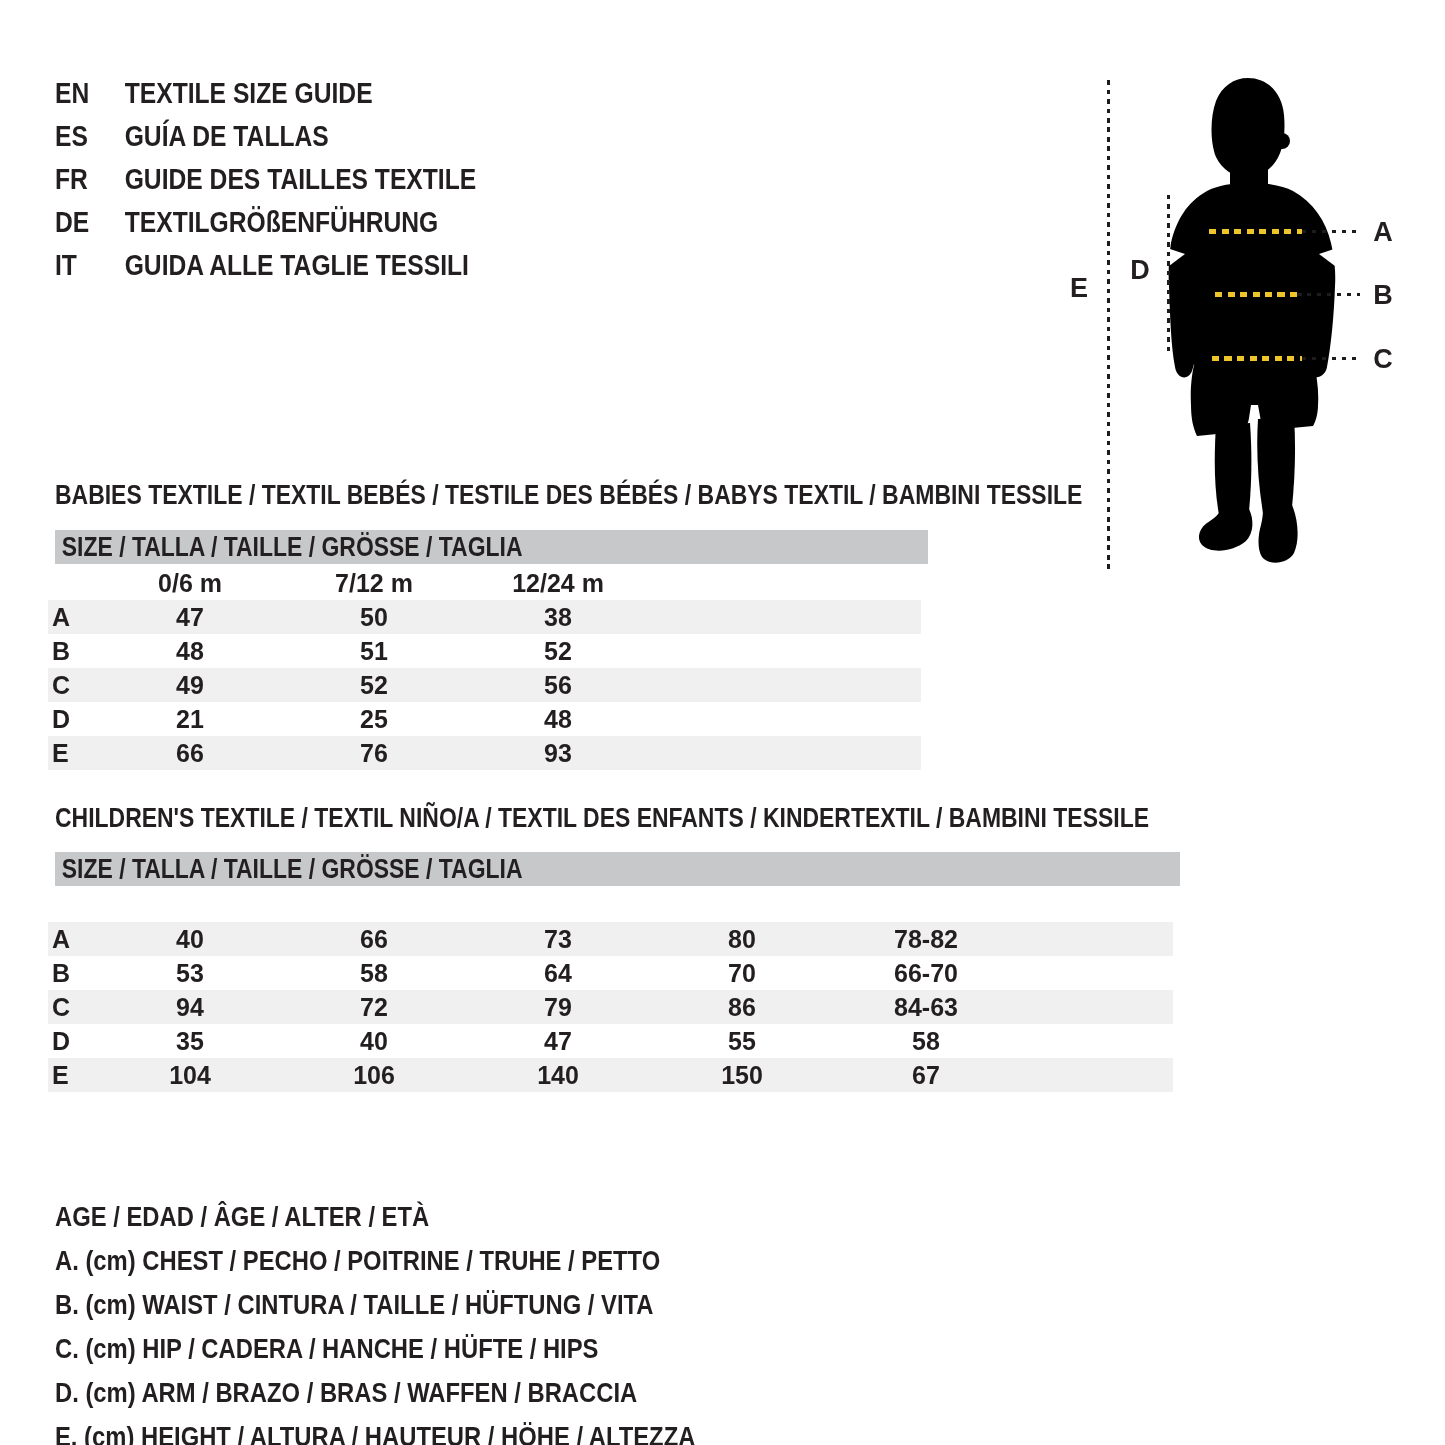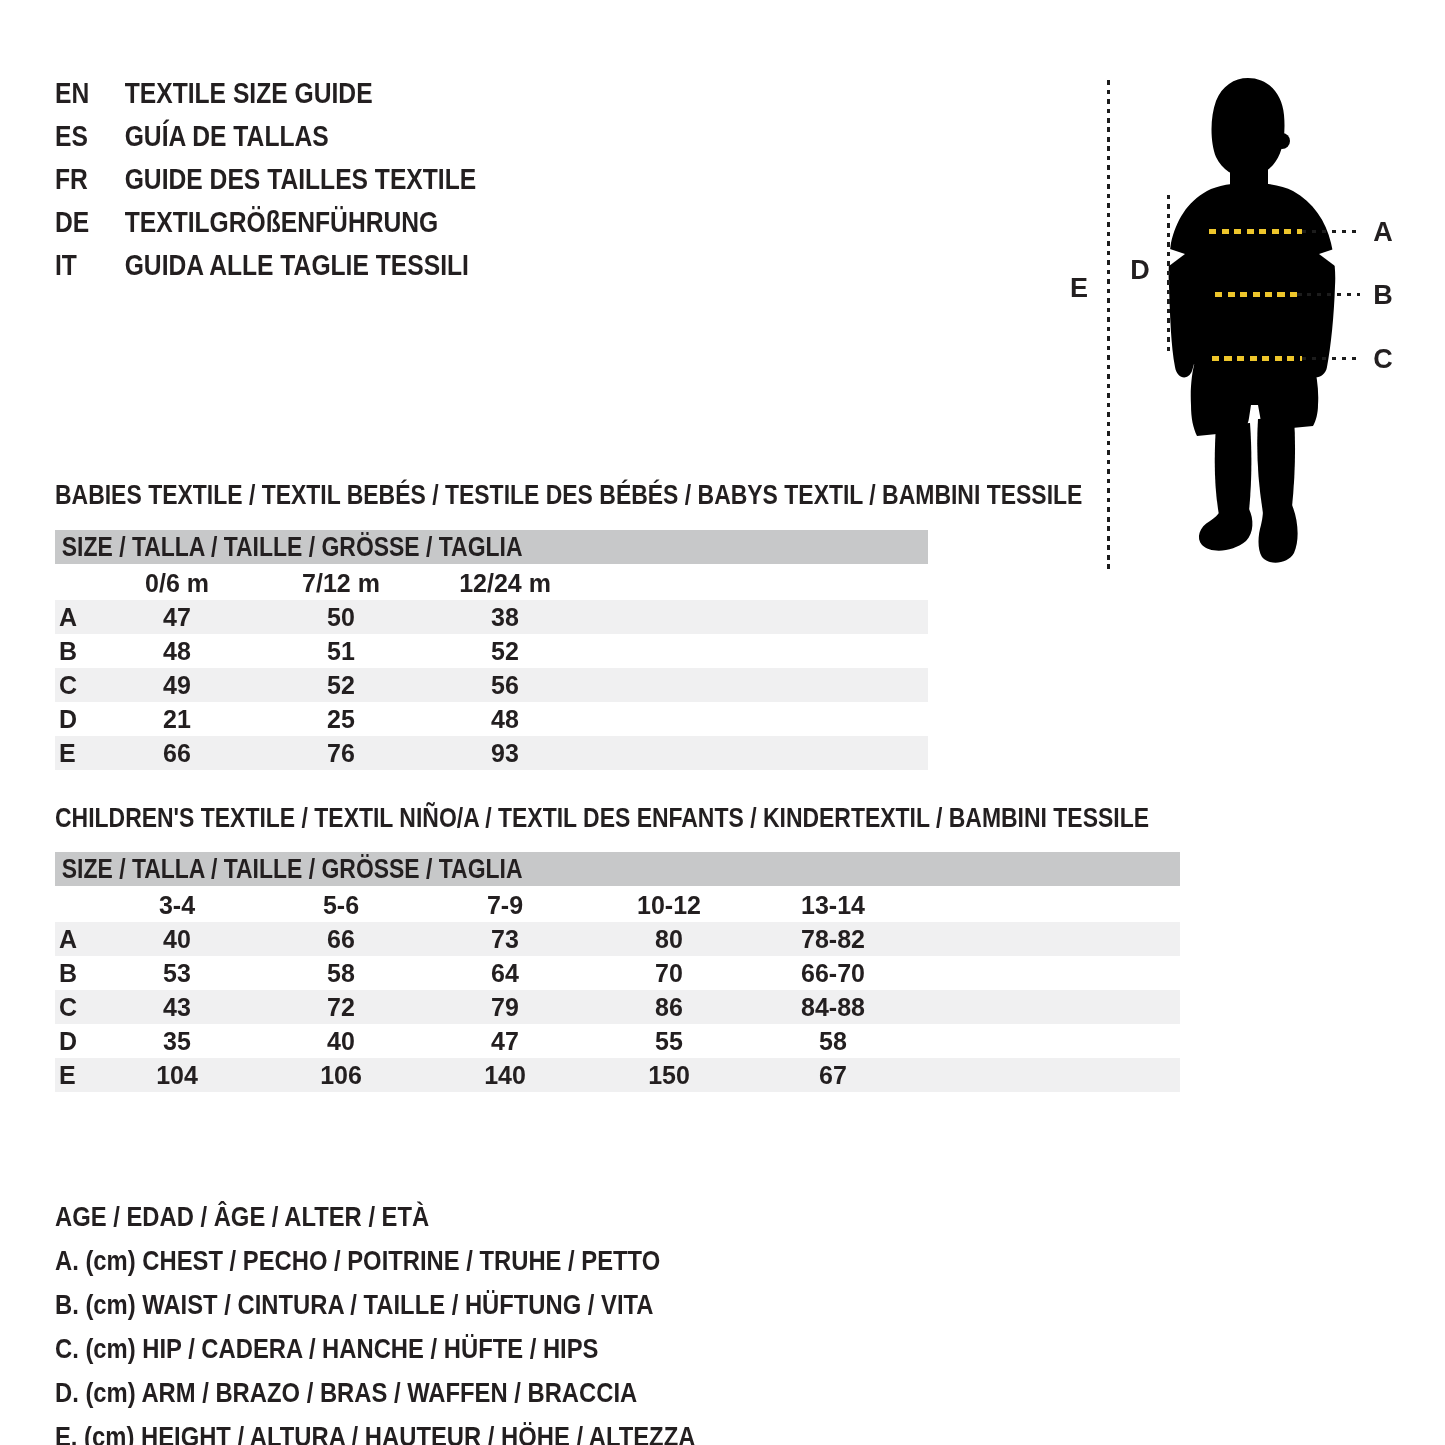--- a/index.html
+++ b/index.html
@@ -38,21 +38,21 @@
 
   
   .sec-title { position:absolute; left:55px; height:30px; line-height:30px; font-size:28px; }
 
   
   .size-bar { position:absolute; left:55px; height:34px; background:#c7c8c9; display:flex; align-items:center; }
   .size-bar span { font-size:27px; padding-left:8px; transform:scaleX(0.85);
                    transform-origin:0 50%; white-space:nowrap; }
 
   
-  .trow { position:absolute; left:55px; height:34px; display:grid; align-items:center; font-size:25px; }
+  .trow { position:absolute; left:48px; height:34px; display:grid; align-items:center; font-size:25px;gap:20px; }
   .babies-grid { grid-template-columns: 40px repeat(3, 164px); width:873px; }
   .children-grid { grid-template-columns: 40px repeat(5, 164px); width:1125px; }
   .alt { background:#f0f0f1; }
   .cell { text-align:center; }
   .rowlabel { text-align:left; padding-left:4px; }
 
   
   .legend { position:absolute; left:55px; top:1195px; }
   .legend-row { height:44px; display:flex; align-items:center; font-size:28px;
                 transform:scaleX(0.85); transform-origin:0 50%; white-space:nowrap; }
@@ -180,52 +180,44 @@
     <span class="cell">76</span>
     <span class="cell">93</span>
   </div>
 
   <div class="sec-title condense82" style="top:803px;">CHILDREN'S TEXTILE / TEXTIL NIÑO/A / TEXTIL DES ENFANTS / KINDERTEXTIL / BAMBINI TESSILE</div>
 
   <div class="size-bar" style="top:852px; width:1125px;">
     <span>SIZE / TALLA / TAILLE / GRÖSSE / TAGLIA</span>
   </div>
 
-  <div class="trow children-grid" style="top:888px;">
-    <span class="rowlabel"></span>
-    <span class="cell">3-4</span>
-    <span class="cell">5-6</span>
-    <span class="cell">7-9</span>
-    <span class="cell">10-12</span>
-    <span class="cell">13-14</span>
-  </div>
 
   <div class="trow children-grid alt" style="top:922px;">
     <span class="rowlabel">A</span>
     <span class="cell">40</span>
     <span class="cell">66</span>
     <span class="cell">73</span>
     <span class="cell">80</span>
     <span class="cell">78-82</span>
   </div>
   <div class="trow children-grid" style="top:956px;">
     <span class="rowlabel">B</span>
     <span class="cell">53</span>
     <span class="cell">58</span>
     <span class="cell">64</span>
     <span class="cell">70</span>
     <span class="cell">66-70</span>
   </div>
   <div class="trow children-grid alt" style="top:990px;">
     <span class="rowlabel">C</span>
-    <span class="cell">43</span>
+    <span class="cell">94</span>
     <span class="cell">72</span>
     <span class="cell">79</span>
     <span class="cell">86</span>
-    <span class="cell">84-88</span>
+    <span class="cell">84-63</span>
   </div>
   <div class="trow children-grid" style="top:1024px;">
     <span class="rowlabel">D</span>
     <span class="cell">35</span>
     <span class="cell">40</span>
     <span class="cell">47</span>
     <span class="cell">55</span>
     <span class="cell">58</span>
   </div>
   <div class="trow children-grid alt" style="top:1058px;">

